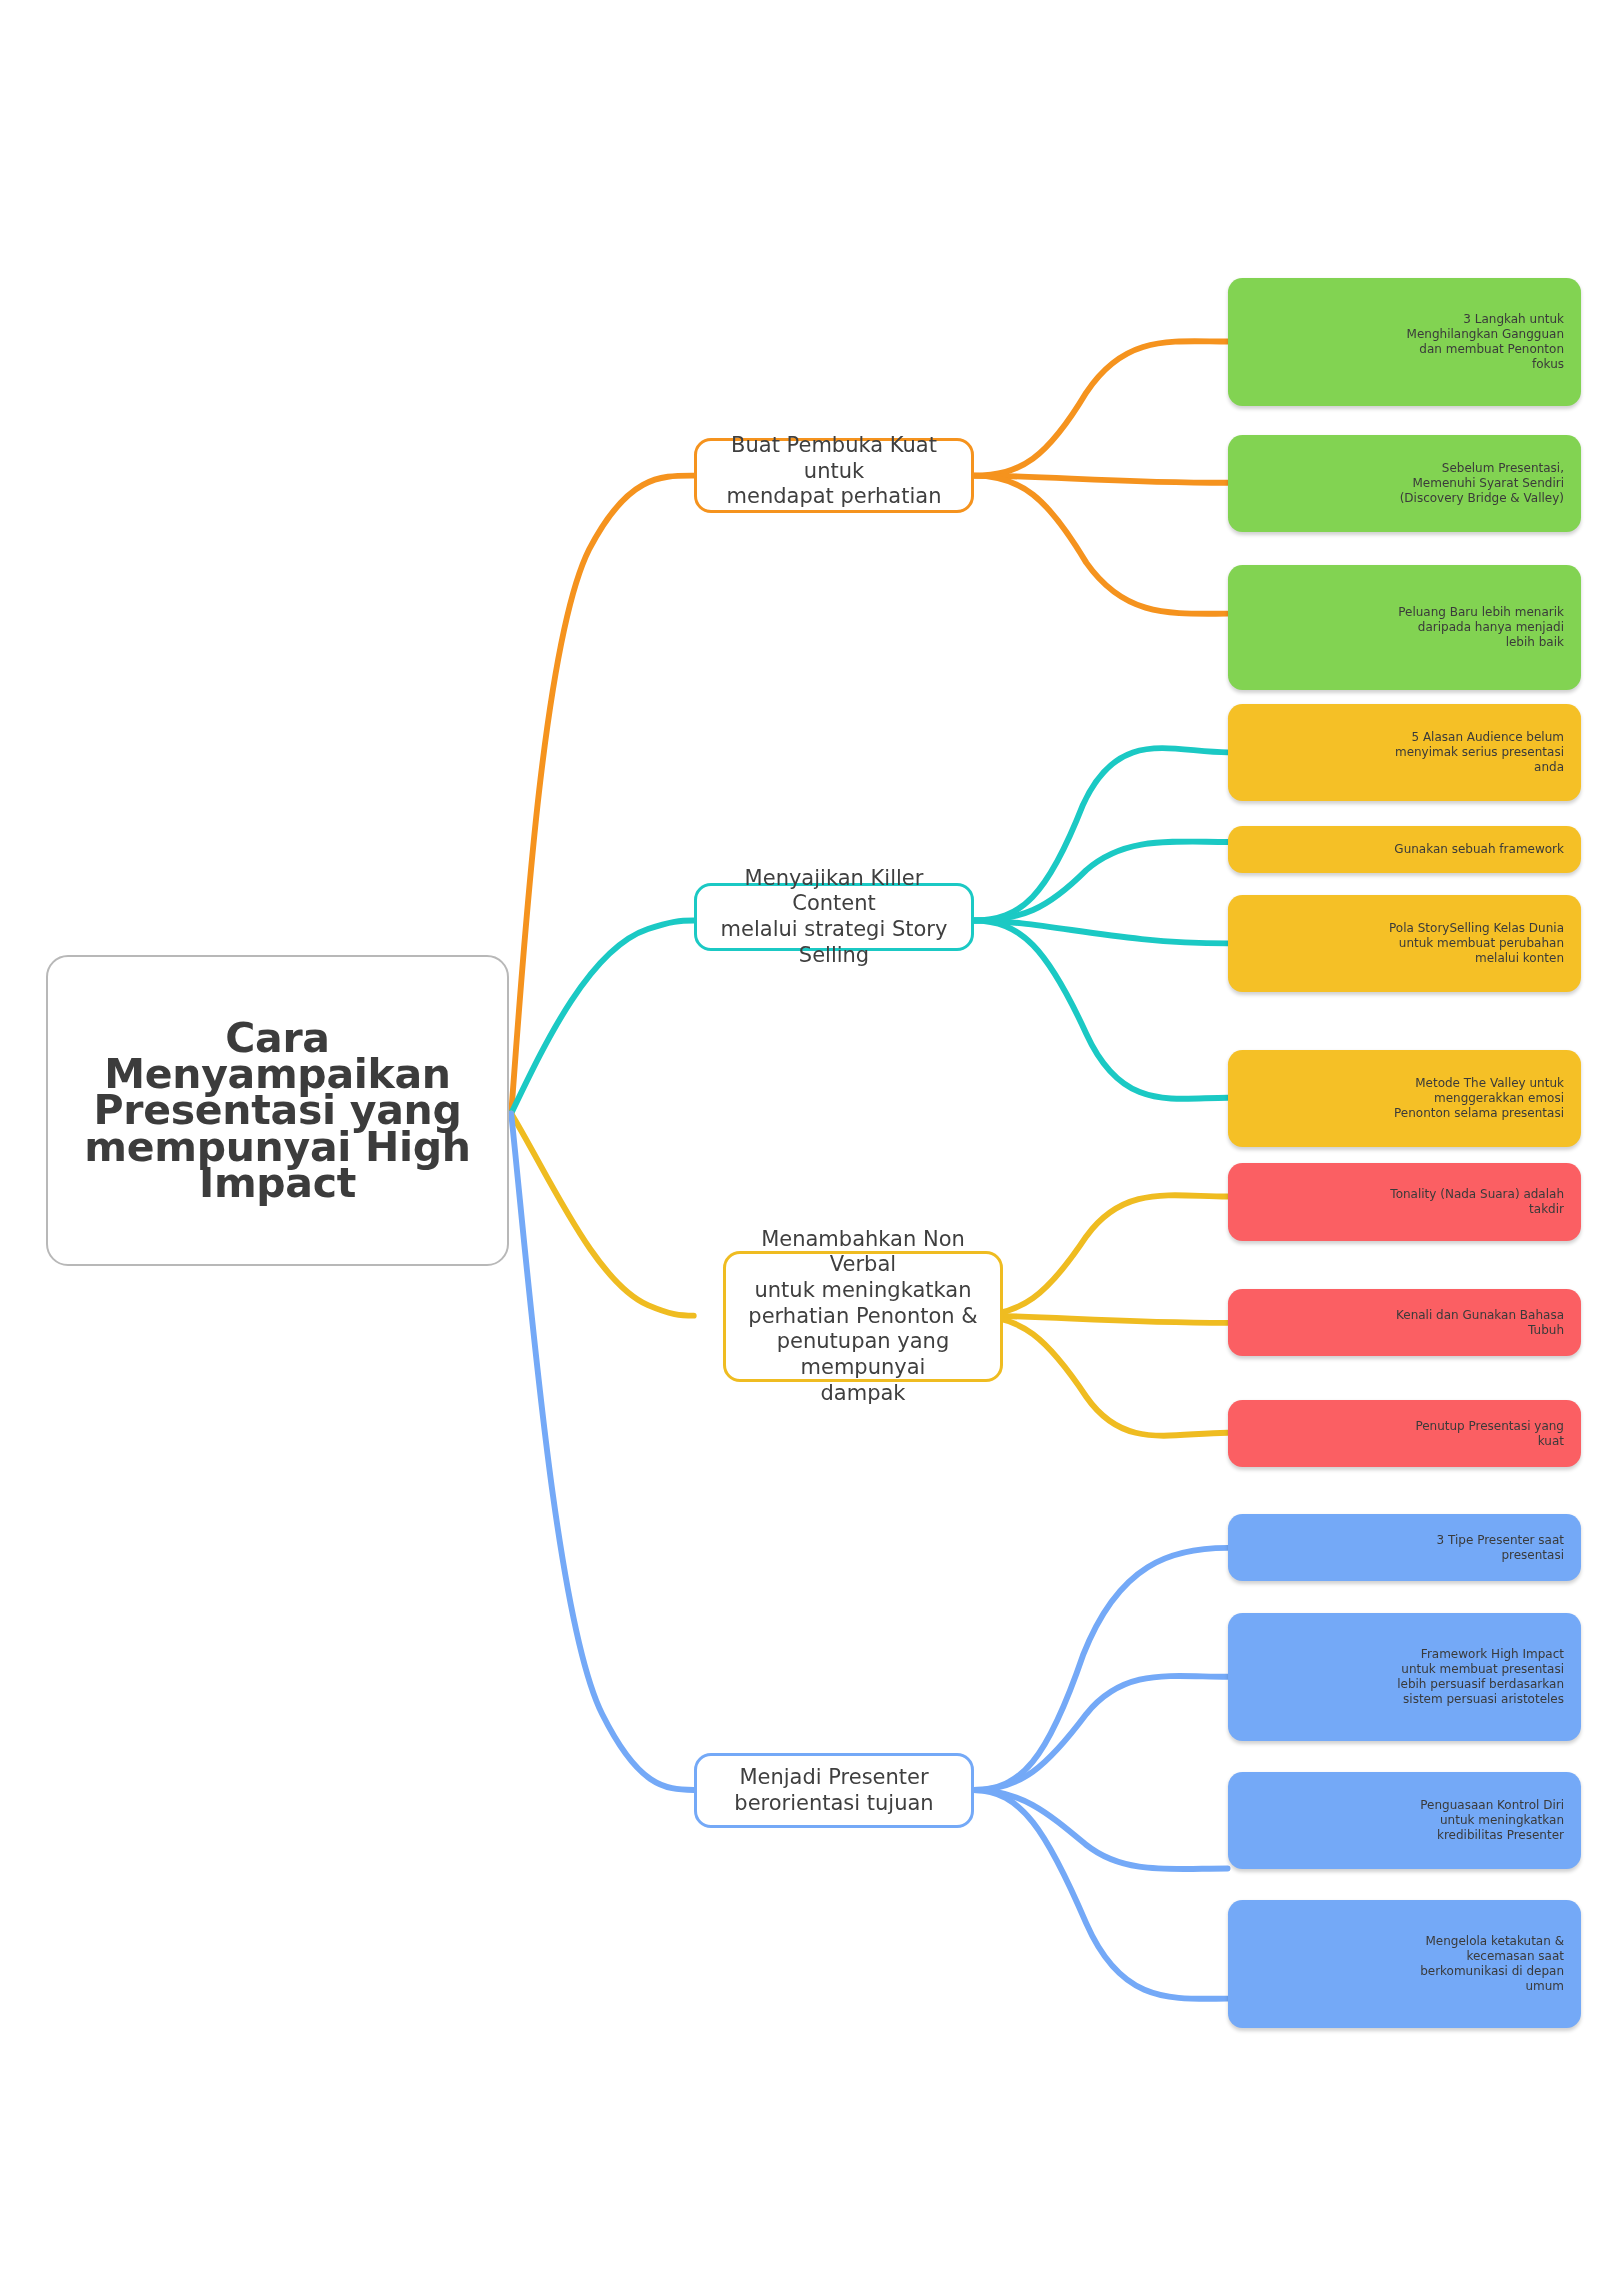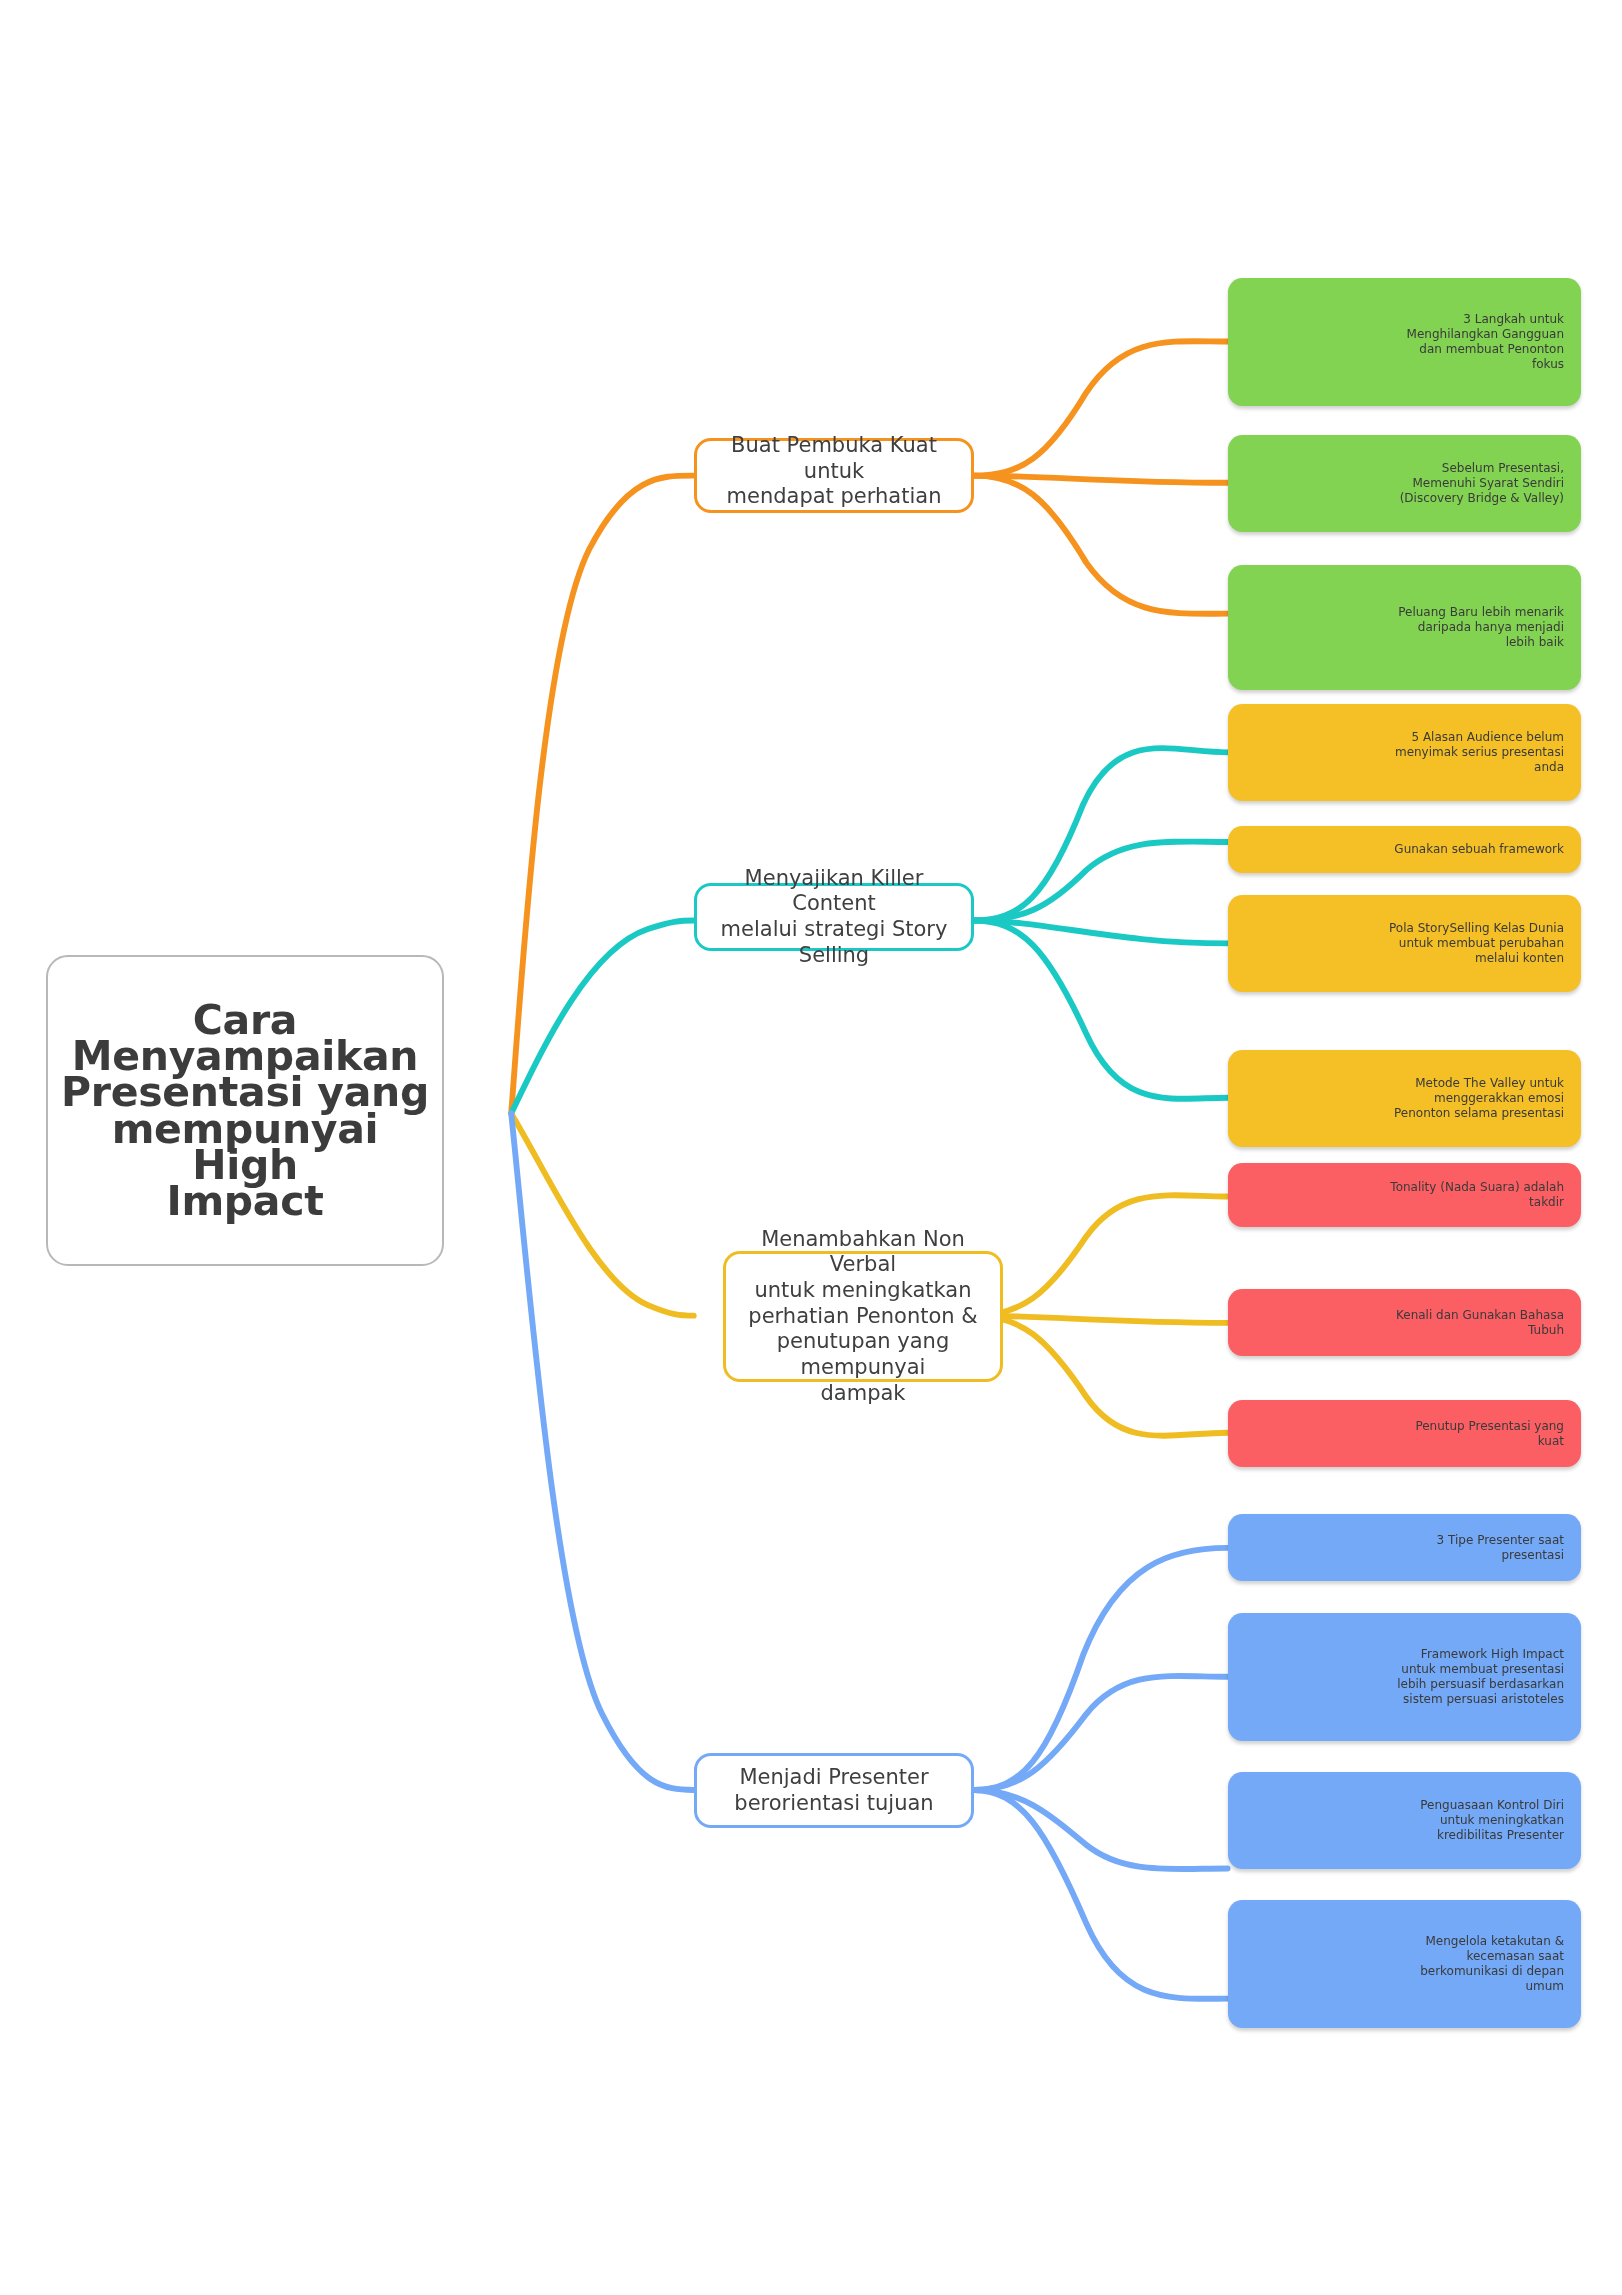--- a/index.html
+++ b/index.html
@@ -42,21 +42,21 @@
     width: 100%;
     padding: 0 11.8px;
     box-sizing: border-box;
     white-space: pre-line;
   }
 
   
   #root-node {
     left: 46px;
     top: 955px;
-    width: 398px;
+    width: 463px;
     height: 311px;
     background: #ffffff;
     border: 2.6px solid #b8b8b8;
     border-radius: 22px;
   }
   #root-node .txt {
     font-size: 41px;
     font-weight: 700;
     line-height: 0.88;
     color: #3c3c3c;
@@ -182,21 +182,21 @@
   </div>
 
   <div class="node branch" style="top:1251px; height:131px; border-color:#efbc21;margin-left:29px;">
     <span class="txt">Menambahkan Non Verbal
 untuk meningkatkan
 perhatian Penonton &amp;
 penutupan yang mempunyai
 dampak</span>
   </div>
 
-  <div class="node leaf" style="top:1163px; height:64px; background:#fb5f63;">
+  <div class="node leaf" style="top:1163px; height:78px; background:#fb5f63;">
     <span class="txt">Tonality (Nada Suara) adalah
 takdir</span>
   </div>
   <div class="node leaf" style="top:1289px; height:67px; background:#fb5f63;">
     <span class="txt">Kenali dan Gunakan Bahasa
 Tubuh</span>
   </div>
   <div class="node leaf" style="top:1400px; height:67px; background:#fb5f63;">
     <span class="txt">Penutup Presentasi yang
 kuat</span>

